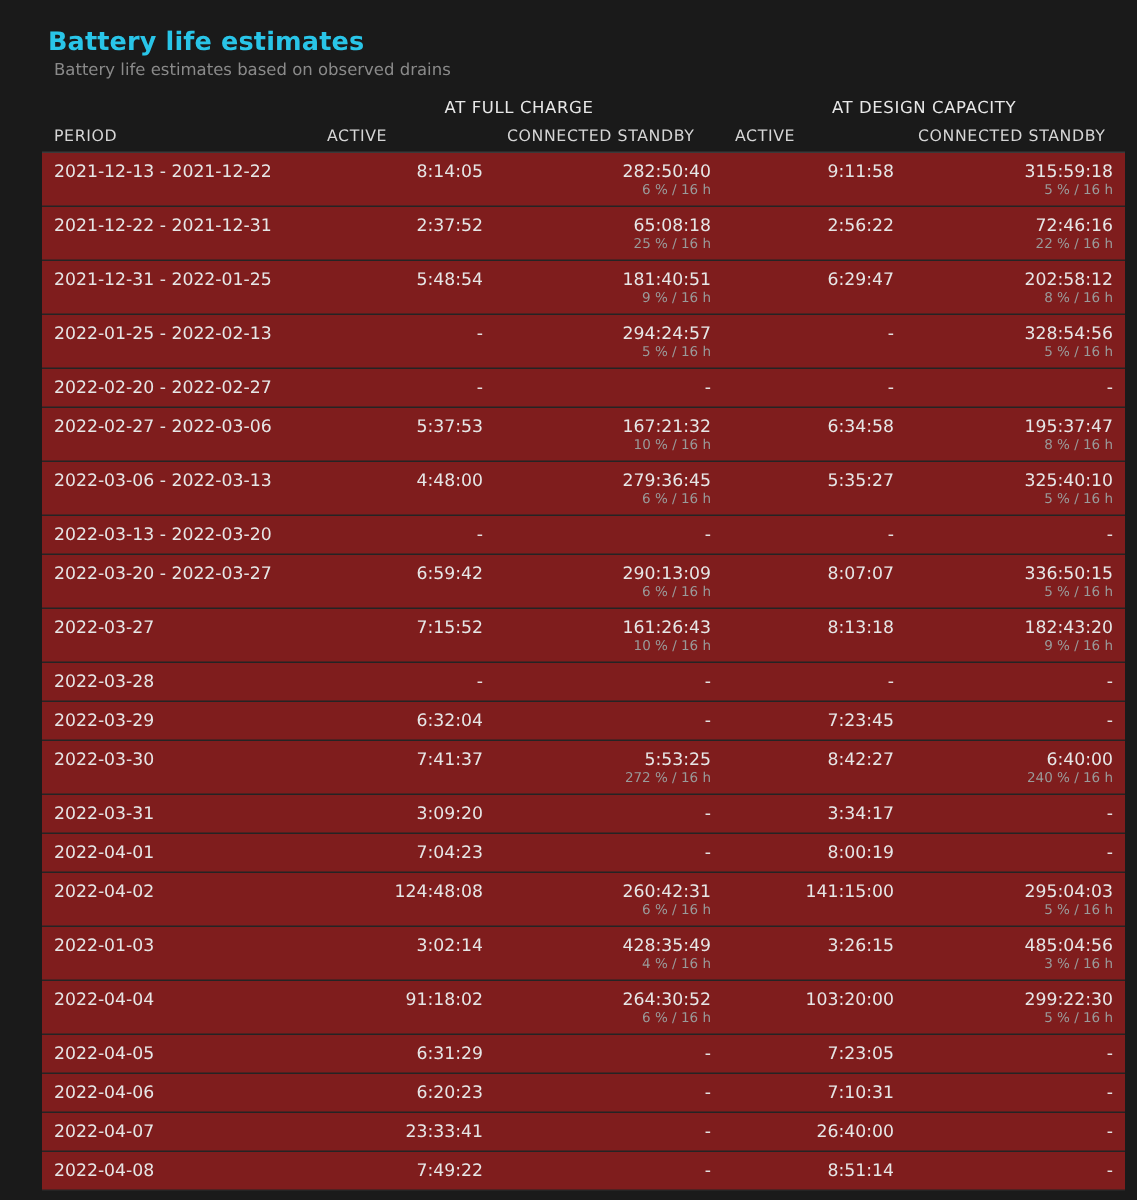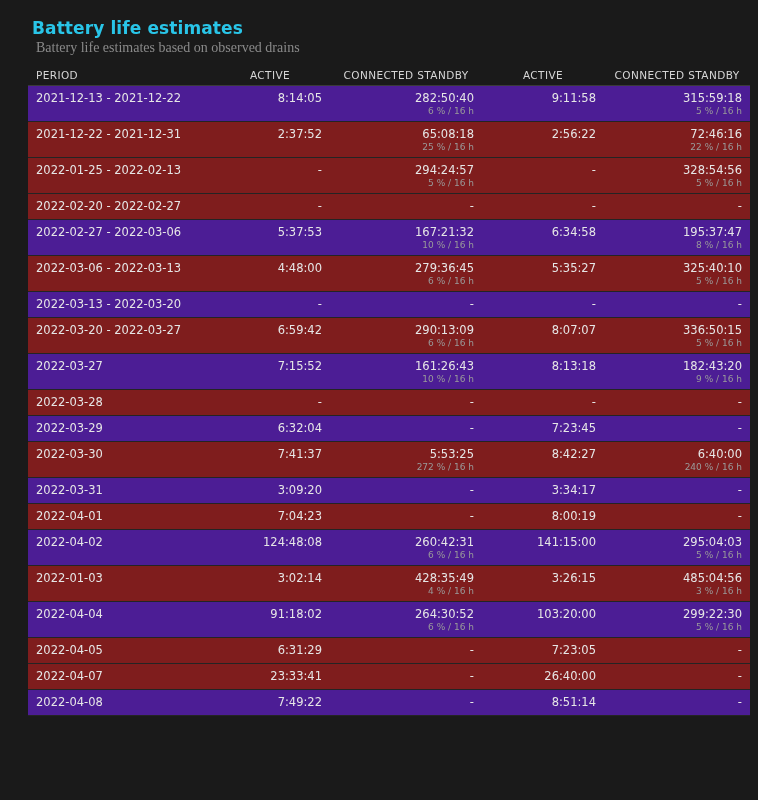--- a/index.html
+++ b/index.html
@@ -23,23 +23,22 @@
   }
   .title {
     color: #29c5e8;
     font-size: 17px;
     font-weight: bold;
     margin: 0 0 2px 18px;
     letter-spacing: 0.1px;
   }
   .subtitle {
     color: #8a8a8a;
-    font-size: 14px;
+    font-size: 11px;
     margin: 0 0 10px 22px;
-    font-family: Liberation Serif, serif;
   }
   table.report {
     border-collapse: collapse;
     width: 722px;
     margin-left: 14px;
     table-layout: fixed;
   }
   table.report col.c-period { width: 182px; }
   table.report col.c-a1 { width: 120px; }
   table.report col.c-b1 { width: 152px; }
@@ -55,30 +54,30 @@
     border-bottom: none;
   }
   .col-head td {
     color: #d6d6d6;
     font-size: 10.5px;
     letter-spacing: 0.4px;
     padding: 3px 8px 4px 8px;
     border-bottom: 1px solid #3a3a3a;
   }
   .col-head td.left { text-align: left; }
-  .col-head td.right { text-align: center; margin-top: 43px; }
+  .col-head td.right { text-align: left; margin-top: 43px; }
 
   tbody tr td {
     font-size: 11.5px;
     color: #e6e6e6;
     padding: 5px 8px 5px 8px;
     vertical-align: top;
     border-bottom: 1px solid #242424;
   }
-  tbody tr.odd td { background: #4c1d95; }
+  tbody tr.odd td { background: #7f1d1d; }
   tbody tr.even td { background: #7f1d1d; }
   td.period { text-align: left; white-space: nowrap; }
   td.val { text-align: right; white-space: nowrap; }
   .pct {
     display: block;
     font-size: 9px;
     color: #9a9a9a;
     margin-top: 1px;
   }
 </style>
@@ -92,20 +91,25 @@
 
   <table class="report">
     <colgroup>
       <col class="c-period">
         <col class="c-a1">
         <col class="c-b1">
         <col class="c-a2">
         <col class="c-b2">
     </colgroup>
     <thead>
+      <tr class="grp-head">
+        <td></td>
+        <td colspan="2">AT FULL CHARGE</td>
+        <td colspan="2">AT DESIGN CAPACITY</td>
+      </tr>
       <tr class="col-head">
         <td class="left">PERIOD</td>
         <td class="right">ACTIVE</td>
         <td class="right">CONNECTED STANDBY</td>
         <td class="right">ACTIVE</td>
         <td class="right">CONNECTED STANDBY</td>
       </tr>
     </thead>
     <tbody id="rows-body">
         <tr class="odd">
@@ -115,20 +119,27 @@
           <td class="val"><span>9:11:58</span></td>
           <td class="val"><span>315:59:18</span><span class="pct">5 % / 16 h</span></td>
         </tr>
         <tr class="even">
           <td class="period"><span>2021-12-22 - 2021-12-31</span></td>
           <td class="val"><span>2:37:52</span></td>
           <td class="val"><span>65:08:18</span><span class="pct">25 % / 16 h</span></td>
           <td class="val"><span>2:56:22</span></td>
           <td class="val"><span>72:46:16</span><span class="pct">22 % / 16 h</span></td>
         </tr>
+        <tr class="odd">
+          <td class="period"><span>2021-12-31 - 2022-01-25</span></td>
+          <td class="val"><span>5:48:54</span></td>
+          <td class="val"><span>181:40:51</span><span class="pct">9 % / 16 h</span></td>
+          <td class="val"><span>6:29:47</span></td>
+          <td class="val"><span>202:58:12</span><span class="pct">8 % / 16 h</span></td>
+        </tr>
         <tr class="even">
           <td class="period"><span>2022-01-25 - 2022-02-13</span></td>
           <td class="val"><span>-</span></td>
           <td class="val"><span>294:24:57</span><span class="pct">5 % / 16 h</span></td>
           <td class="val"><span>-</span></td>
           <td class="val"><span>328:54:56</span><span class="pct">5 % / 16 h</span></td>
         </tr>
         <tr class="even">
           <td class="period"><span>2022-02-20 - 2022-02-27</span></td>
           <td class="val"><span>-</span></td>
@@ -227,20 +238,27 @@
           <td class="val"><span>103:20:00</span></td>
           <td class="val"><span>299:22:30</span><span class="pct">5 % / 16 h</span></td>
         </tr>
         <tr class="even">
           <td class="period"><span>2022-04-05</span></td>
           <td class="val"><span>6:31:29</span></td>
           <td class="val"><span>-</span><span class="pct"></span></td>
           <td class="val"><span>7:23:05</span></td>
           <td class="val"><span>-</span><span class="pct"></span></td>
         </tr>
+        <tr class="odd">
+          <td class="period"><span>2022-04-06</span></td>
+          <td class="val"><span>6:20:23</span></td>
+          <td class="val"><span>-</span><span class="pct"></span></td>
+          <td class="val"><span>7:10:31</span></td>
+          <td class="val"><span>-</span><span class="pct"></span></td>
+        </tr>
         <tr class="even">
           <td class="period"><span>2022-04-07</span></td>
           <td class="val"><span>23:33:41</span></td>
           <td class="val"><span>-</span><span class="pct"></span></td>
           <td class="val"><span>26:40:00</span></td>
           <td class="val"><span>-</span><span class="pct"></span></td>
         </tr>
         <tr class="odd">
           <td class="period"><span>2022-04-08</span></td>
           <td class="val"><span>7:49:22</span></td>

